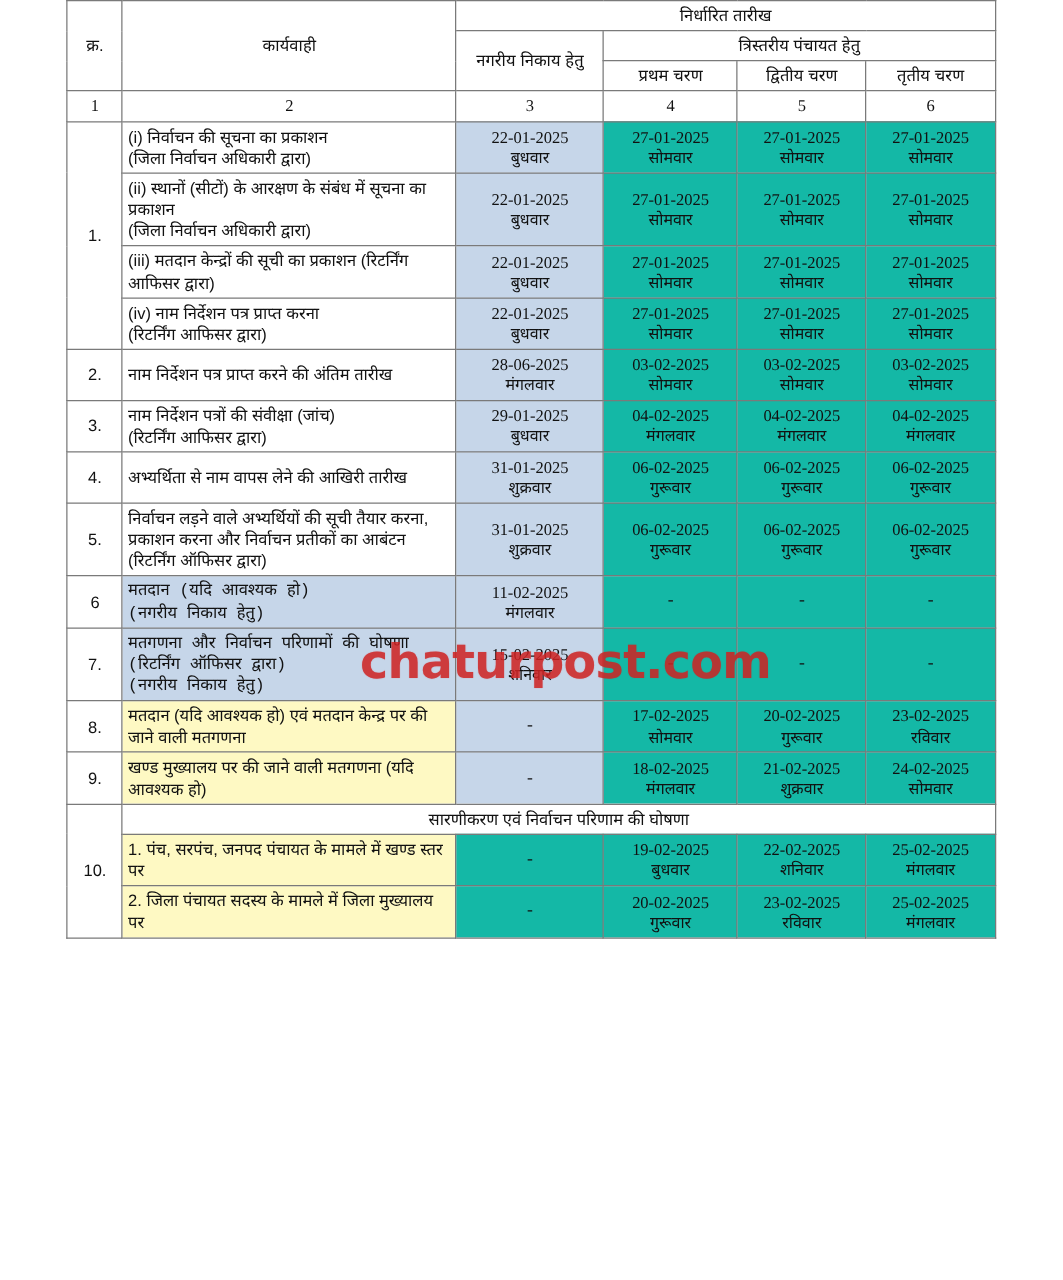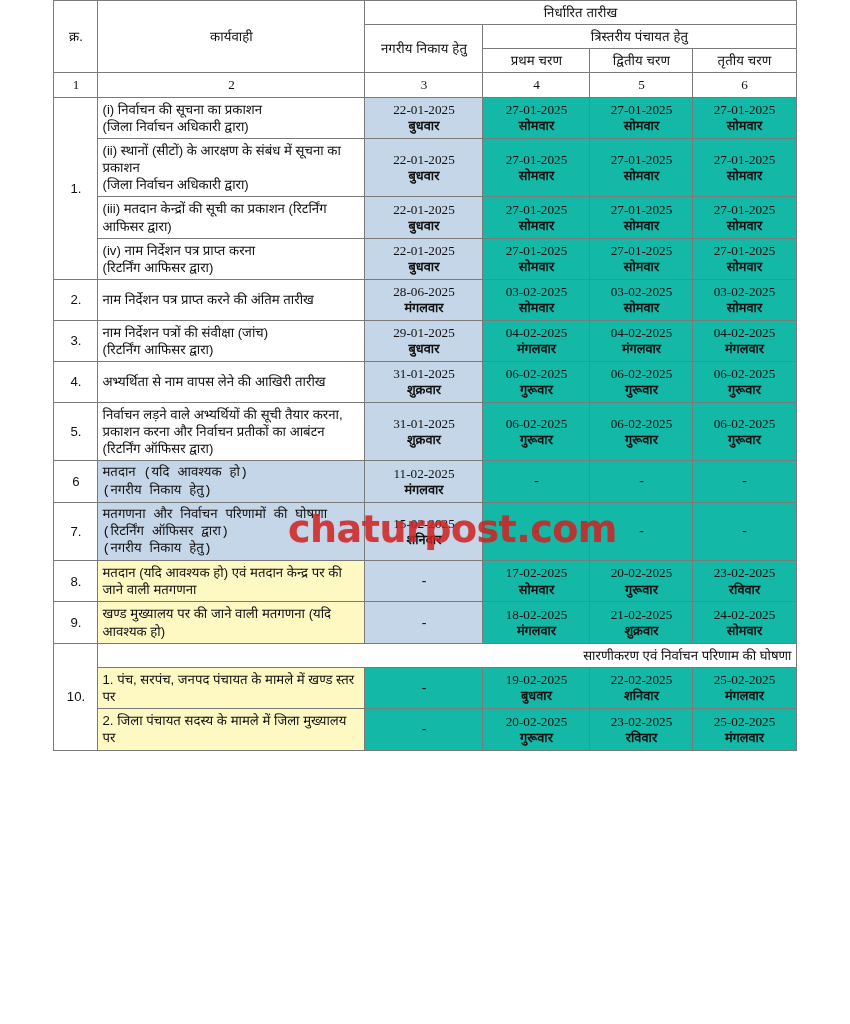--- a/index.html
+++ b/index.html
@@ -107,33 +107,33 @@
   .dcell {
     text-align: center;
     font-size: 13.2px;
     line-height: 1.30;
     font-family: "Liberation Serif", "DejaVu Serif", serif;
     font-weight: bold;
     margin-left: 28px;
   }
   .dcell .wd {
     font-family: "Liberation Sans", "DejaVu Sans", sans-serif;
-    font-weight: bold;
+    font-weight: normal;
     font-size: 12.8px;
     display: block;
   }
   .dcell.blue   { background: #c6d6e9; }
   .dcell.yellow { background: #14b8a6; }
   .dcell.dash {
     font-weight: normal;
     font-size: 14px;
   }
 
   .spanwide {
-    text-align: right;
+    text-align: center;
     background: #f8f6a4;
     font-size: 13.6px;
     padding: 5px 4px;
   }
 
   .watermark {
     position: absolute;
     left: 288px;
     top: 507px;
     font-family: "DejaVu Sans", "Liberation Sans", sans-serif;

